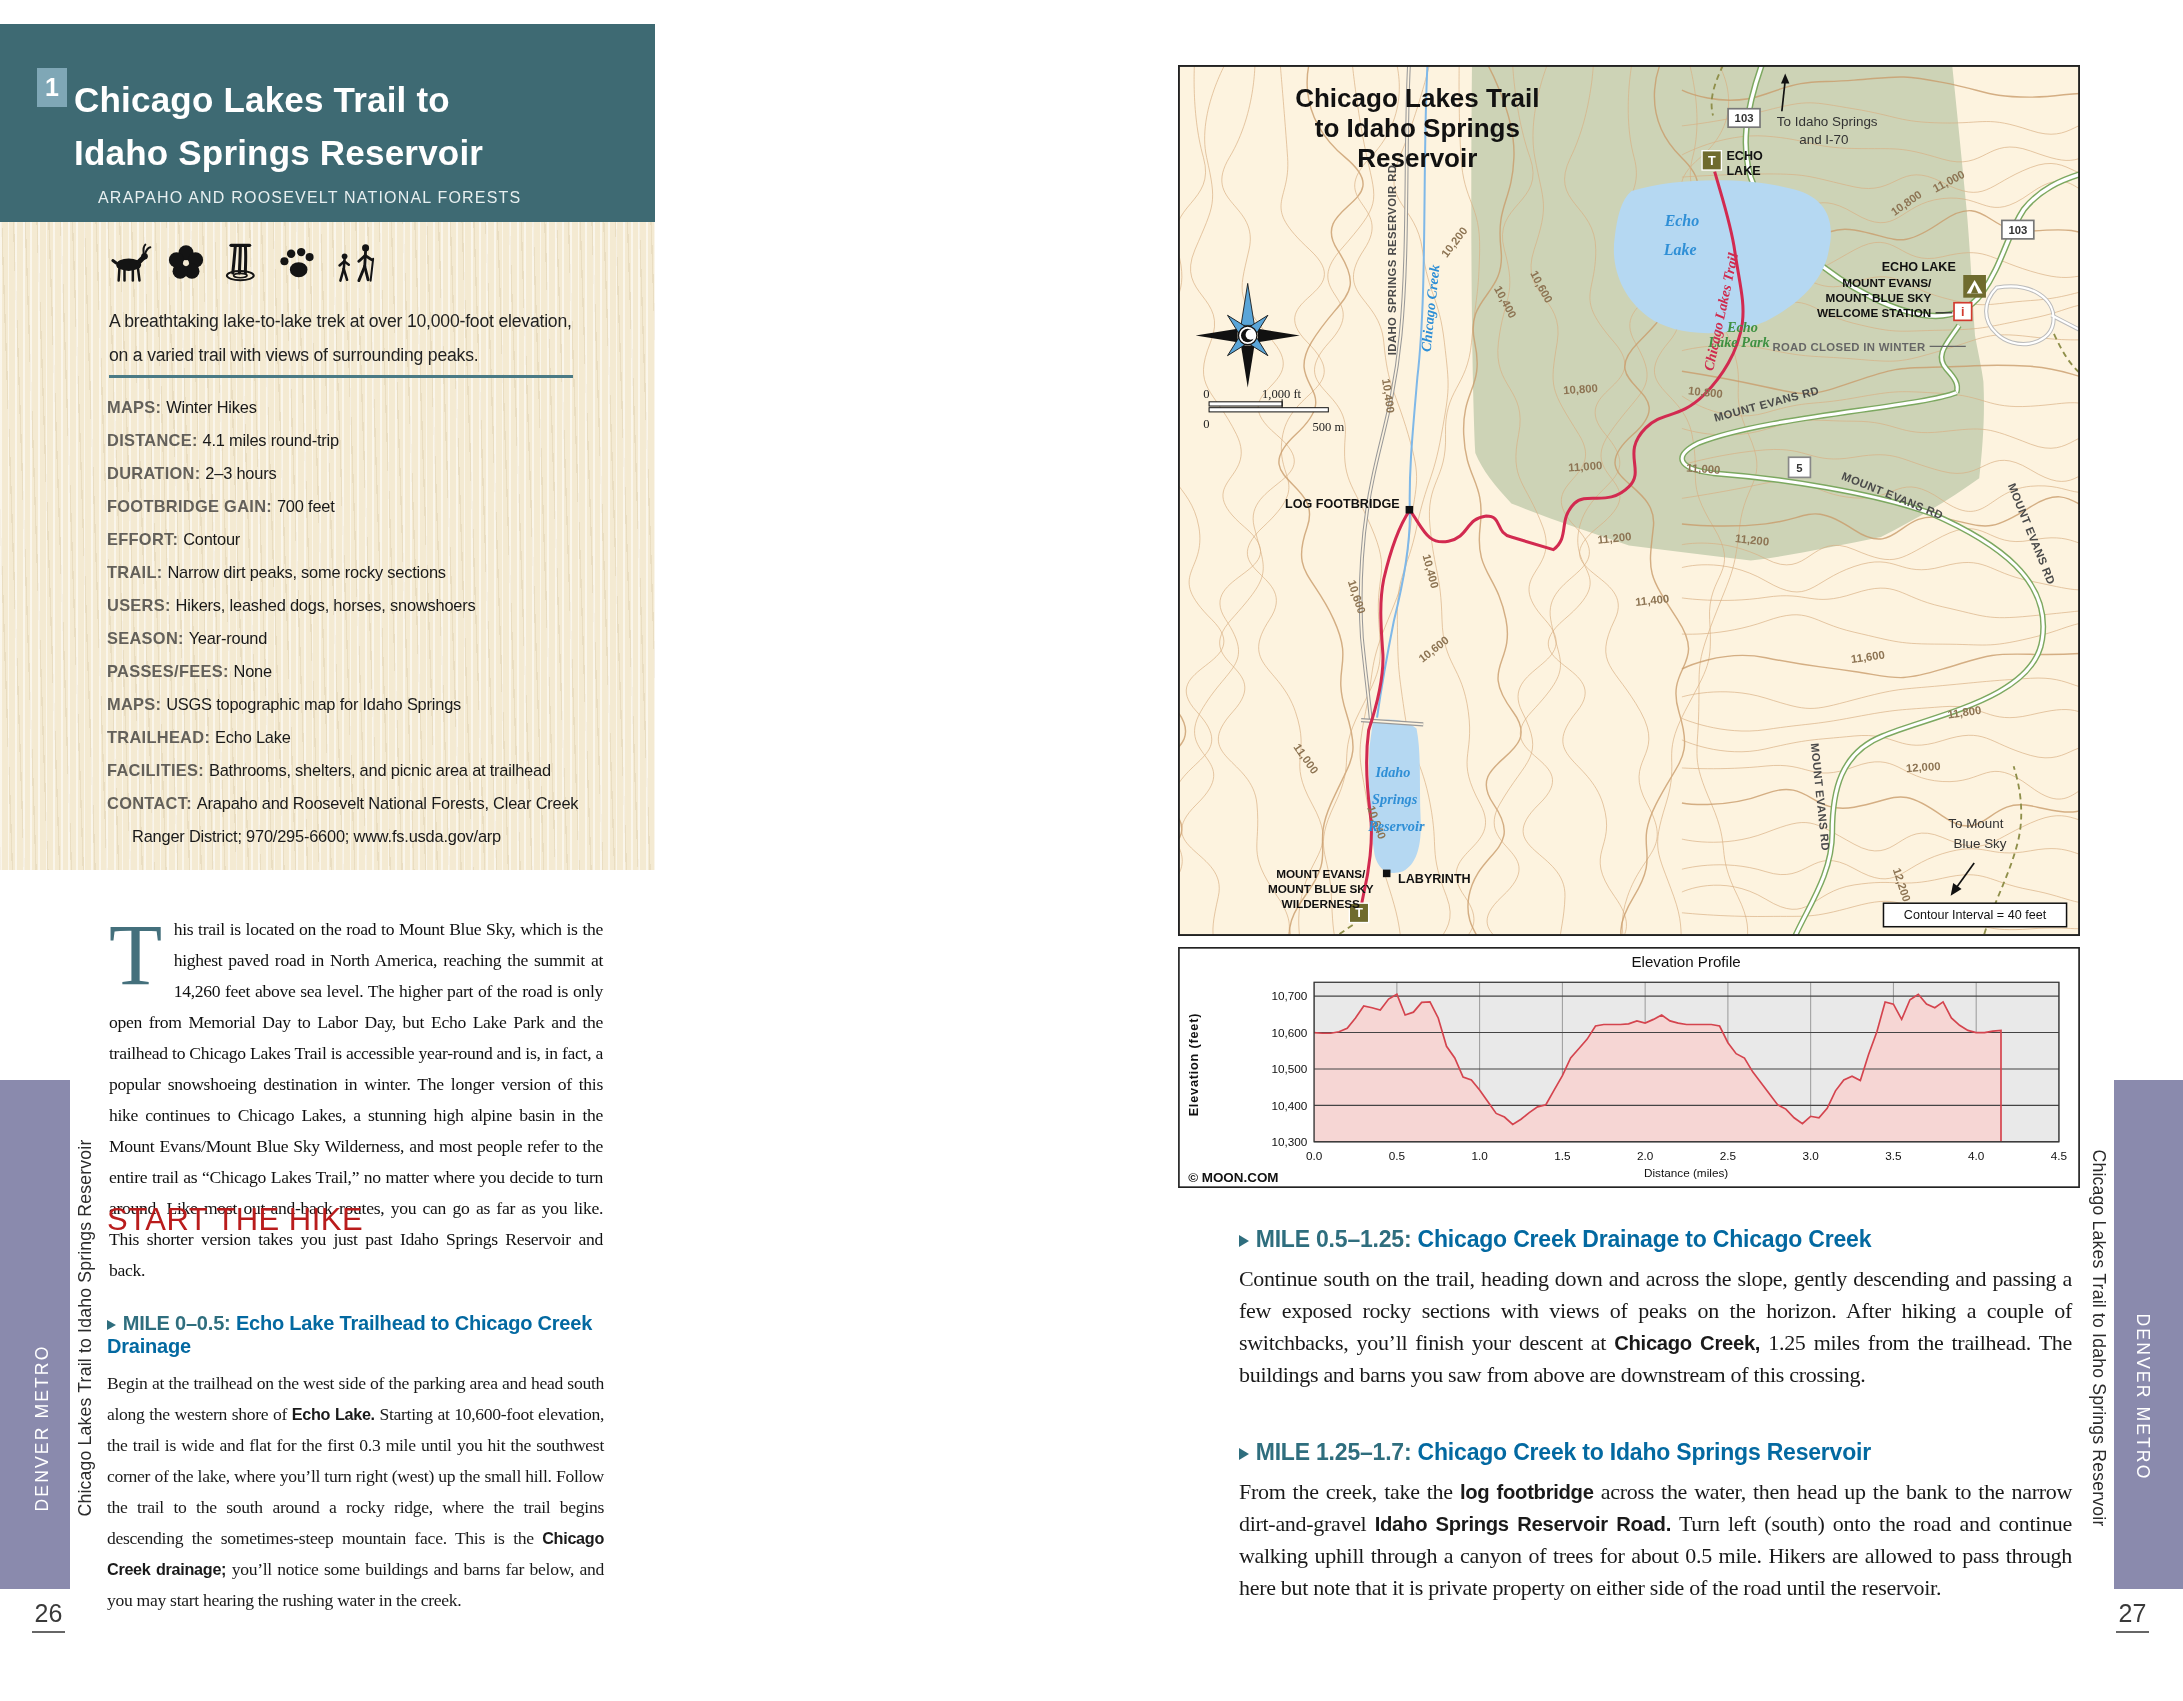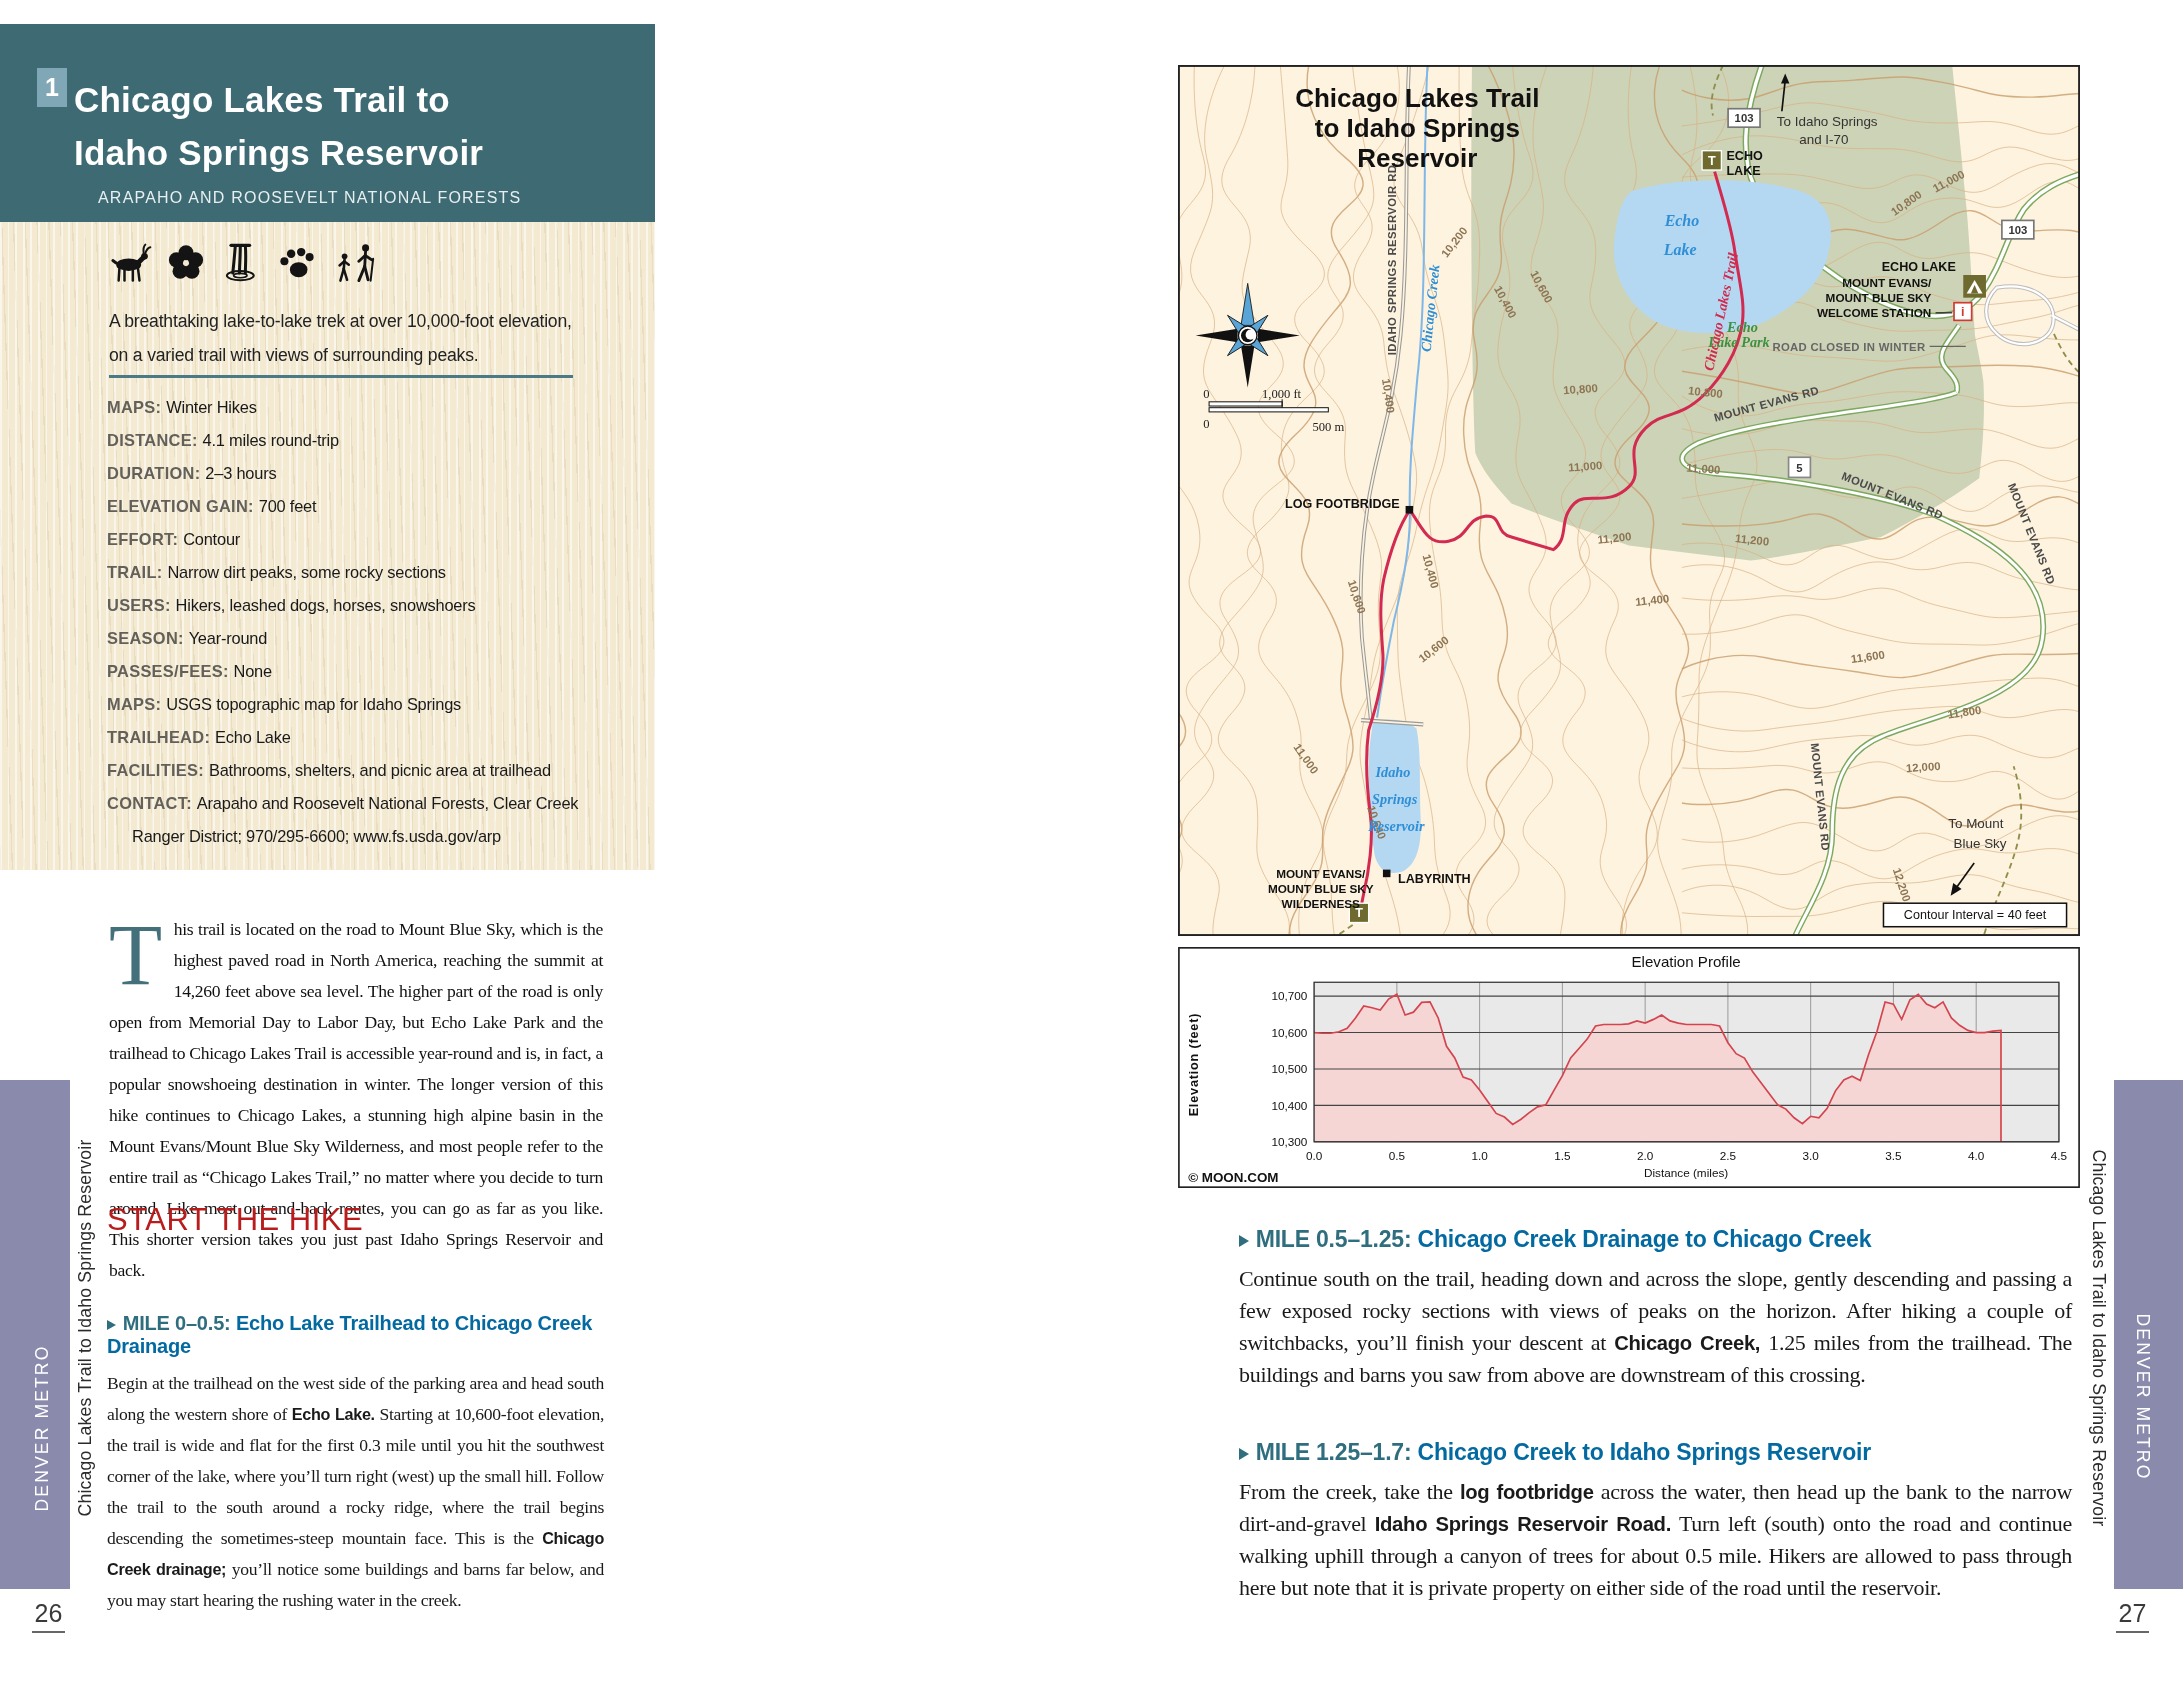--- a/index.html
+++ b/index.html
@@ -160,21 +160,21 @@
     </svg>
   </div>
 
   <div class="abs summary">A breathtaking lake-to-lake trek at over 10,000-foot elevation, on a varied trail with views of surrounding peaks.</div>
   <div class="abs divider"></div>
 
   <ul class="abs stats">
       <li><span class="lbl">MAPS: </span><span class="val">Winter Hikes</span></li>
       <li><span class="lbl">DISTANCE: </span><span class="val">4.1 miles round-trip</span></li>
       <li><span class="lbl">DURATION: </span><span class="val">2–3 hours</span></li>
-      <li><span class="lbl">ELEVATION GAIN: </span><span class="val">700 feet</span></li>
+      <li><span class="lbl">FOOTBRIDGE GAIN: </span><span class="val">700 feet</span></li>
       <li><span class="lbl">EFFORT: </span><span class="val">Contour</span></li>
       <li><span class="lbl">TRAIL: </span><span class="val">Narrow dirt peaks, some rocky sections</span></li>
       <li><span class="lbl">USERS: </span><span class="val">Hikers, leashed dogs, horses, snowshoers</span></li>
       <li><span class="lbl">SEASON: </span><span class="val">Year-round</span></li>
       <li><span class="lbl">PASSES/FEES: </span><span class="val">None</span></li>
       <li><span class="lbl">MAPS: </span><span class="val">USGS topographic map for Idaho Springs</span></li>
       <li><span class="lbl">TRAILHEAD: </span><span class="val">Echo Lake</span></li>
       <li><span class="lbl">FACILITIES: </span><span class="val">Bathrooms, shelters, and picnic area at trailhead</span></li>
       <li><span class="lbl">CONTACT: </span><span class="val">Arapaho and Roosevelt National Forests, Clear Creek Ranger District; 970/295-6600; www.fs.usda.gov/arp</span></li>
     </ul>

